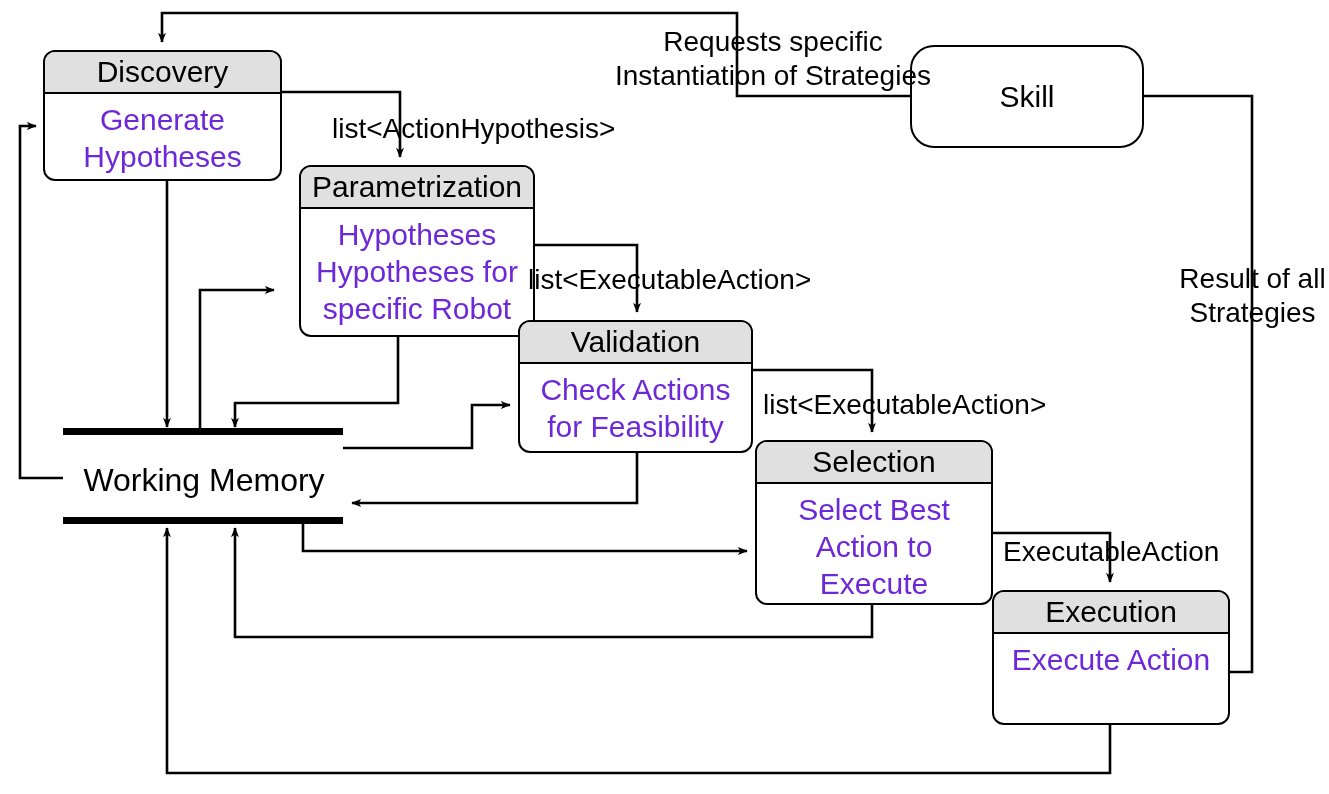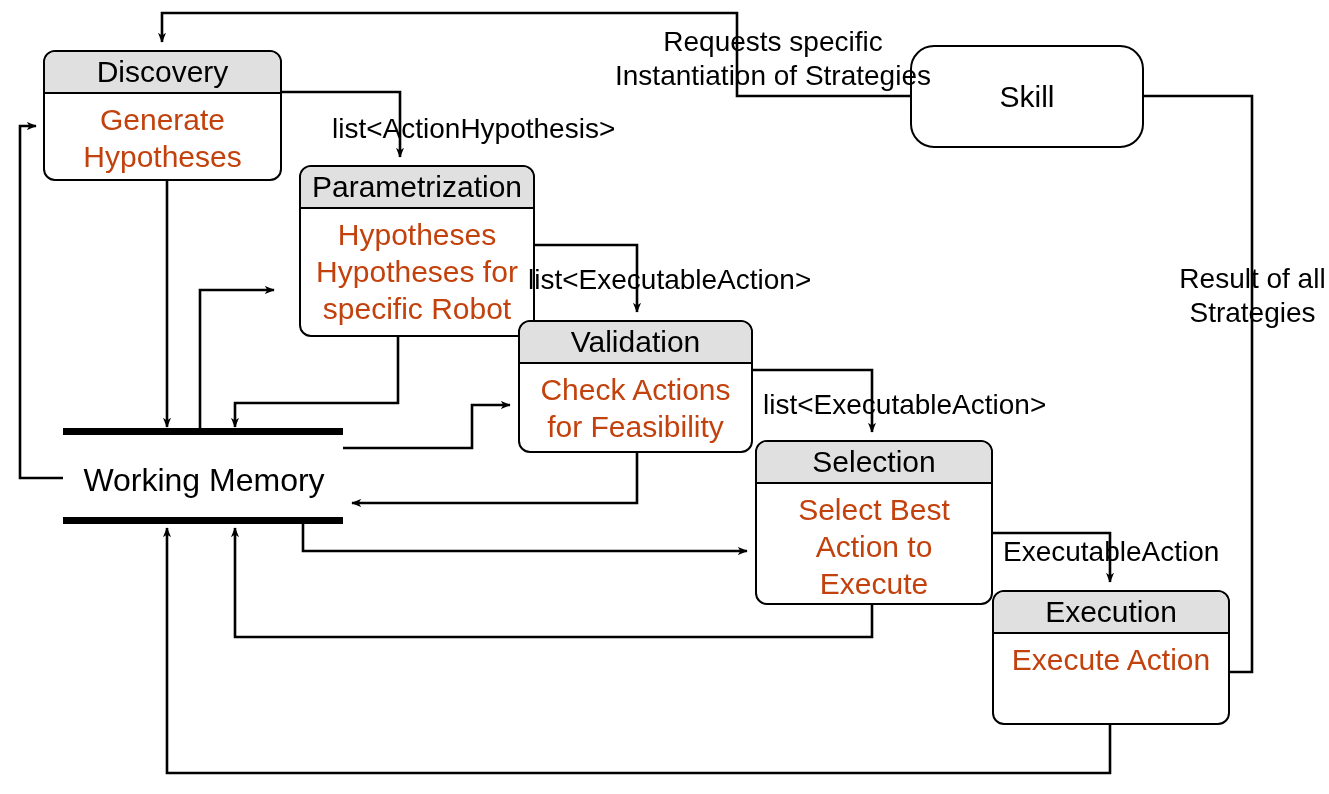--- a/index.html
+++ b/index.html
@@ -6,21 +6,21 @@
   body{font-family:"Liberation Sans", sans-serif;}
   #stage{position:relative;width:1329px;height:794px;background:#ffffff;overflow:hidden;}
   #wires{position:absolute;left:0;top:0;width:1329px;height:794px;}
   .node{position:absolute;box-sizing:border-box;border:2.6px solid #000;border-radius:12px;background:#ffffff;overflow:hidden;}
   .node .hdr{
     background:#e0e0e0;border-bottom:2.6px solid #000;
     text-align:center;font-size:30px;line-height:40px;color:#000;
     white-space:nowrap;
   }
   .node .body{
-    text-align:center;font-size:30px;line-height:37px;color:#c2410c;
+    text-align:center;font-size:30px;line-height:37px;color:#6d28d9;
     padding-top:7px;
   }
   .plainbox{position:absolute;box-sizing:border-box;border:2.6px solid #000;background:#fff;
     display:flex;align-items:center;justify-content:center;font-size:30px;color:#000;}
   .edge-label{position:absolute;font-size:28px;line-height:34px;color:#000;white-space:nowrap;}
   .edge-label.ctr{text-align:center;}
   .store-label{position:absolute;font-size:32px;color:#000;white-space:nowrap;}
 </style>
 </head>
 <body>

